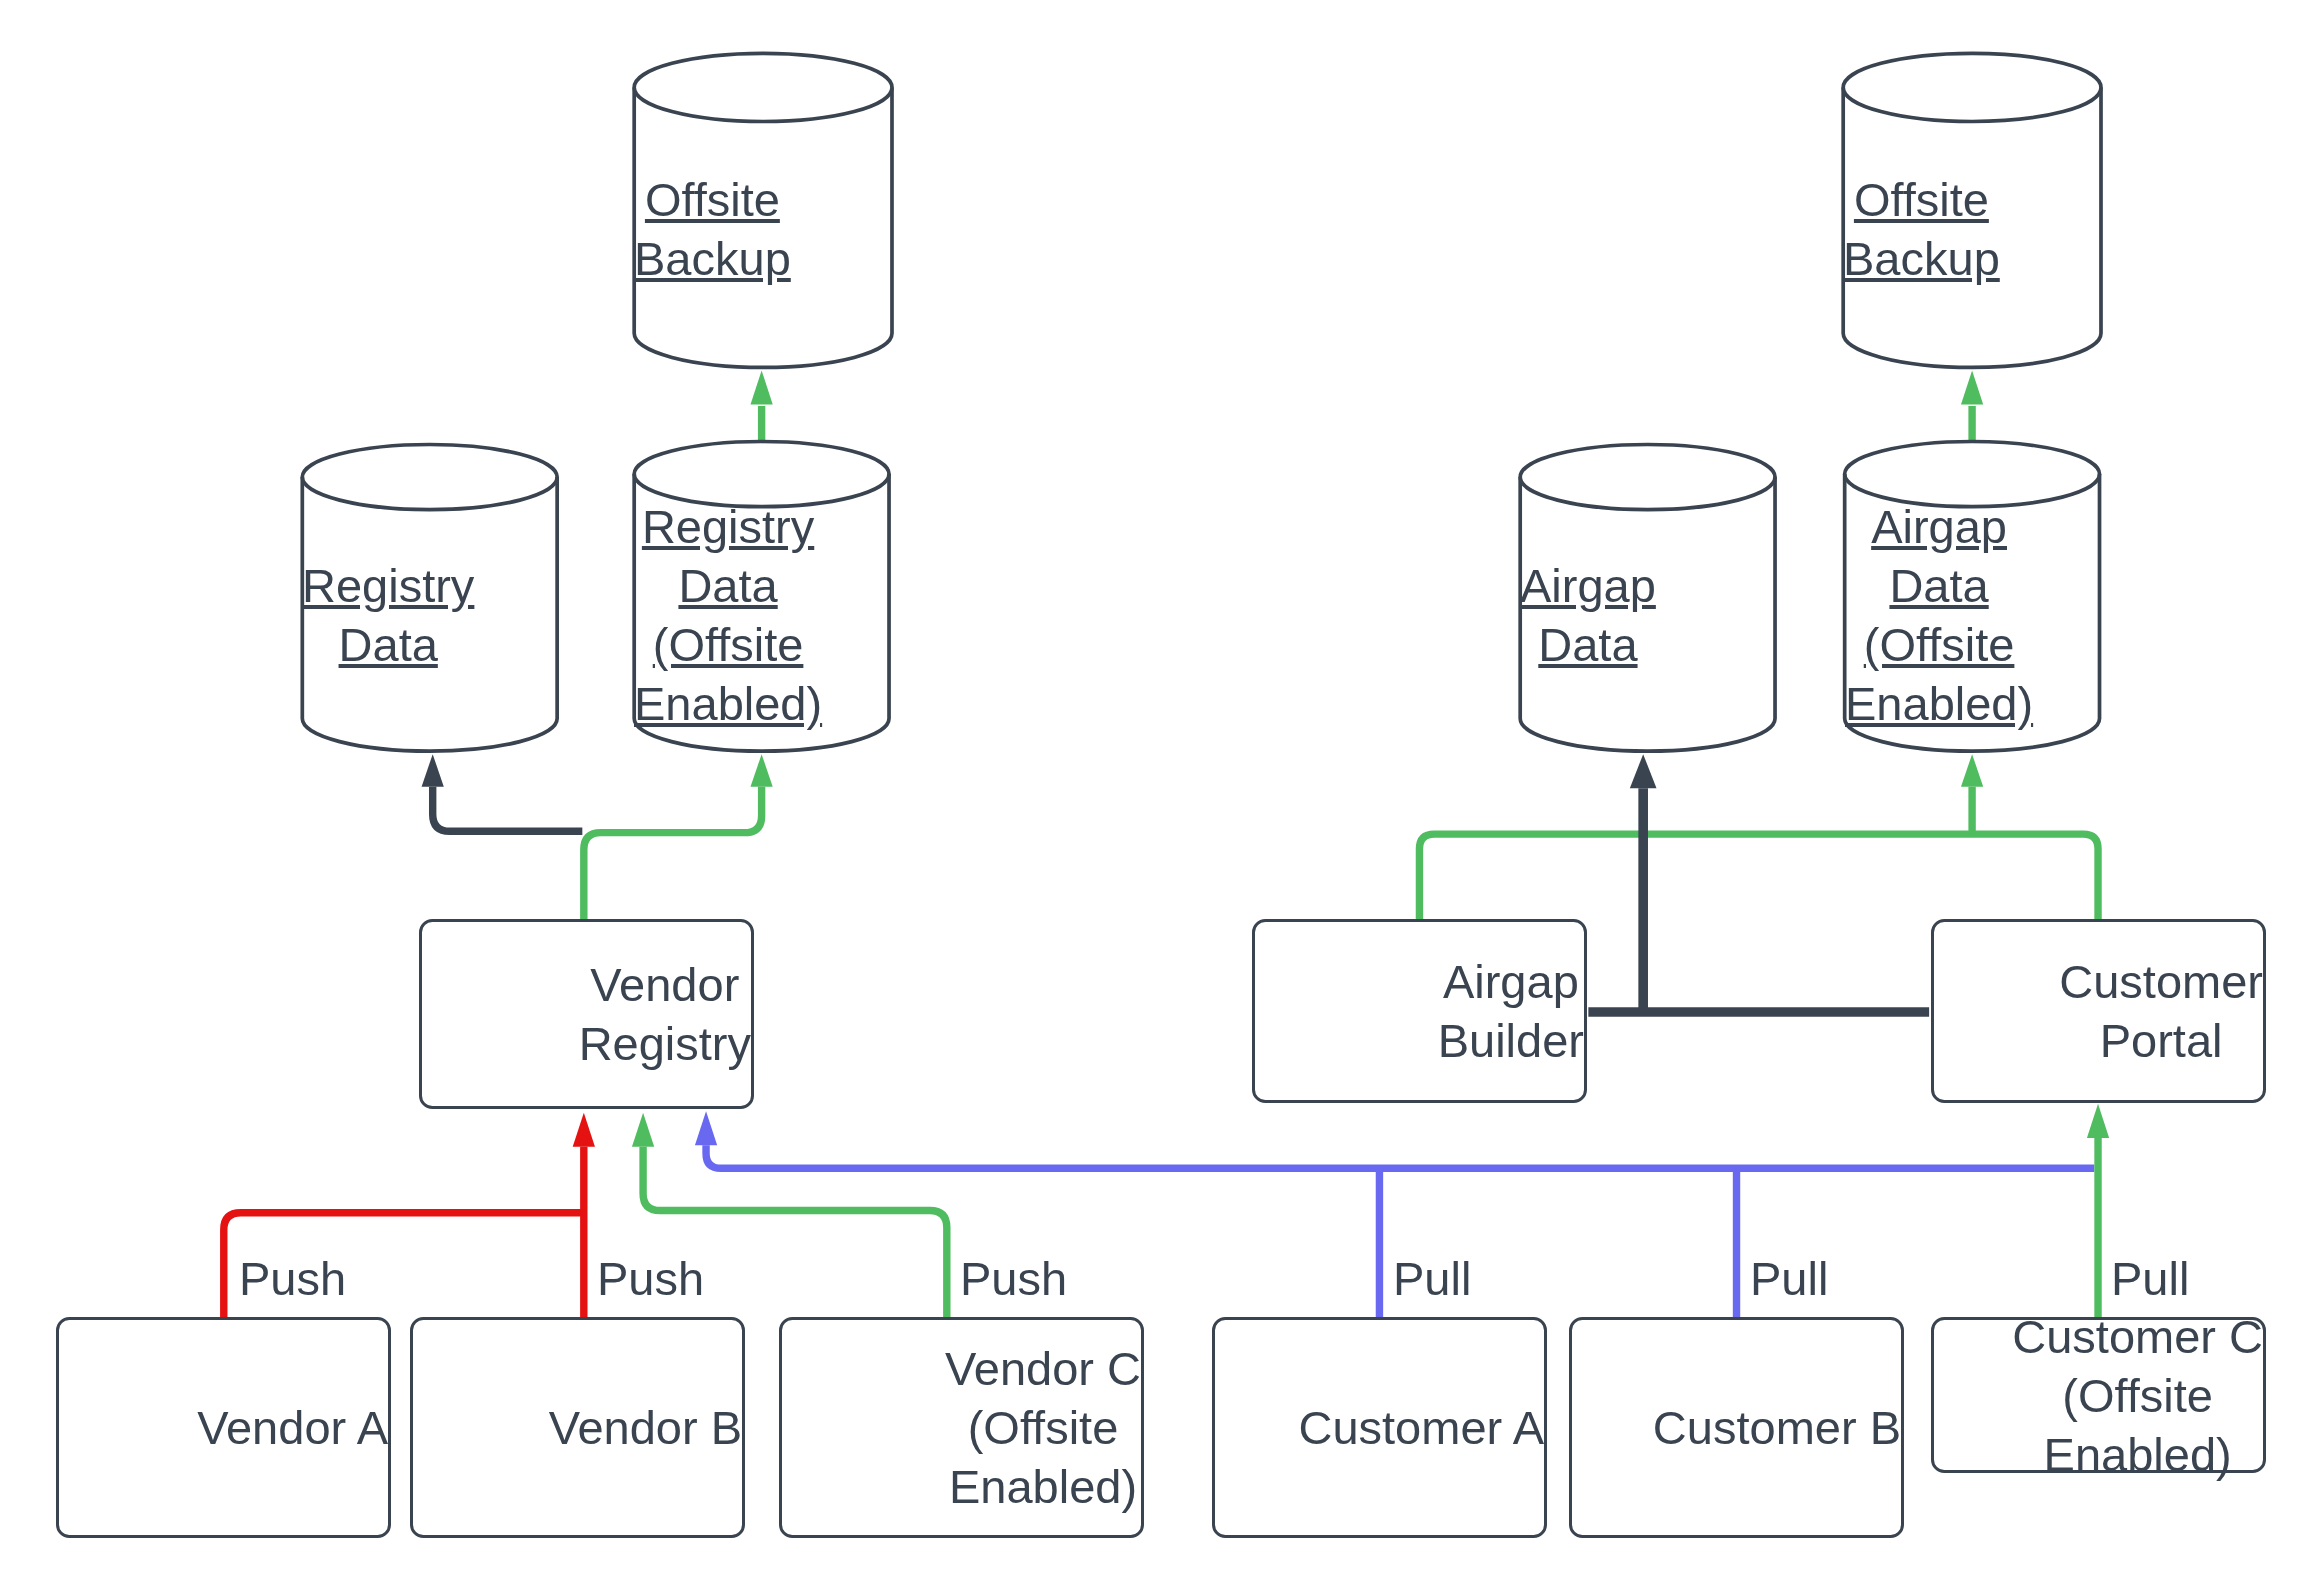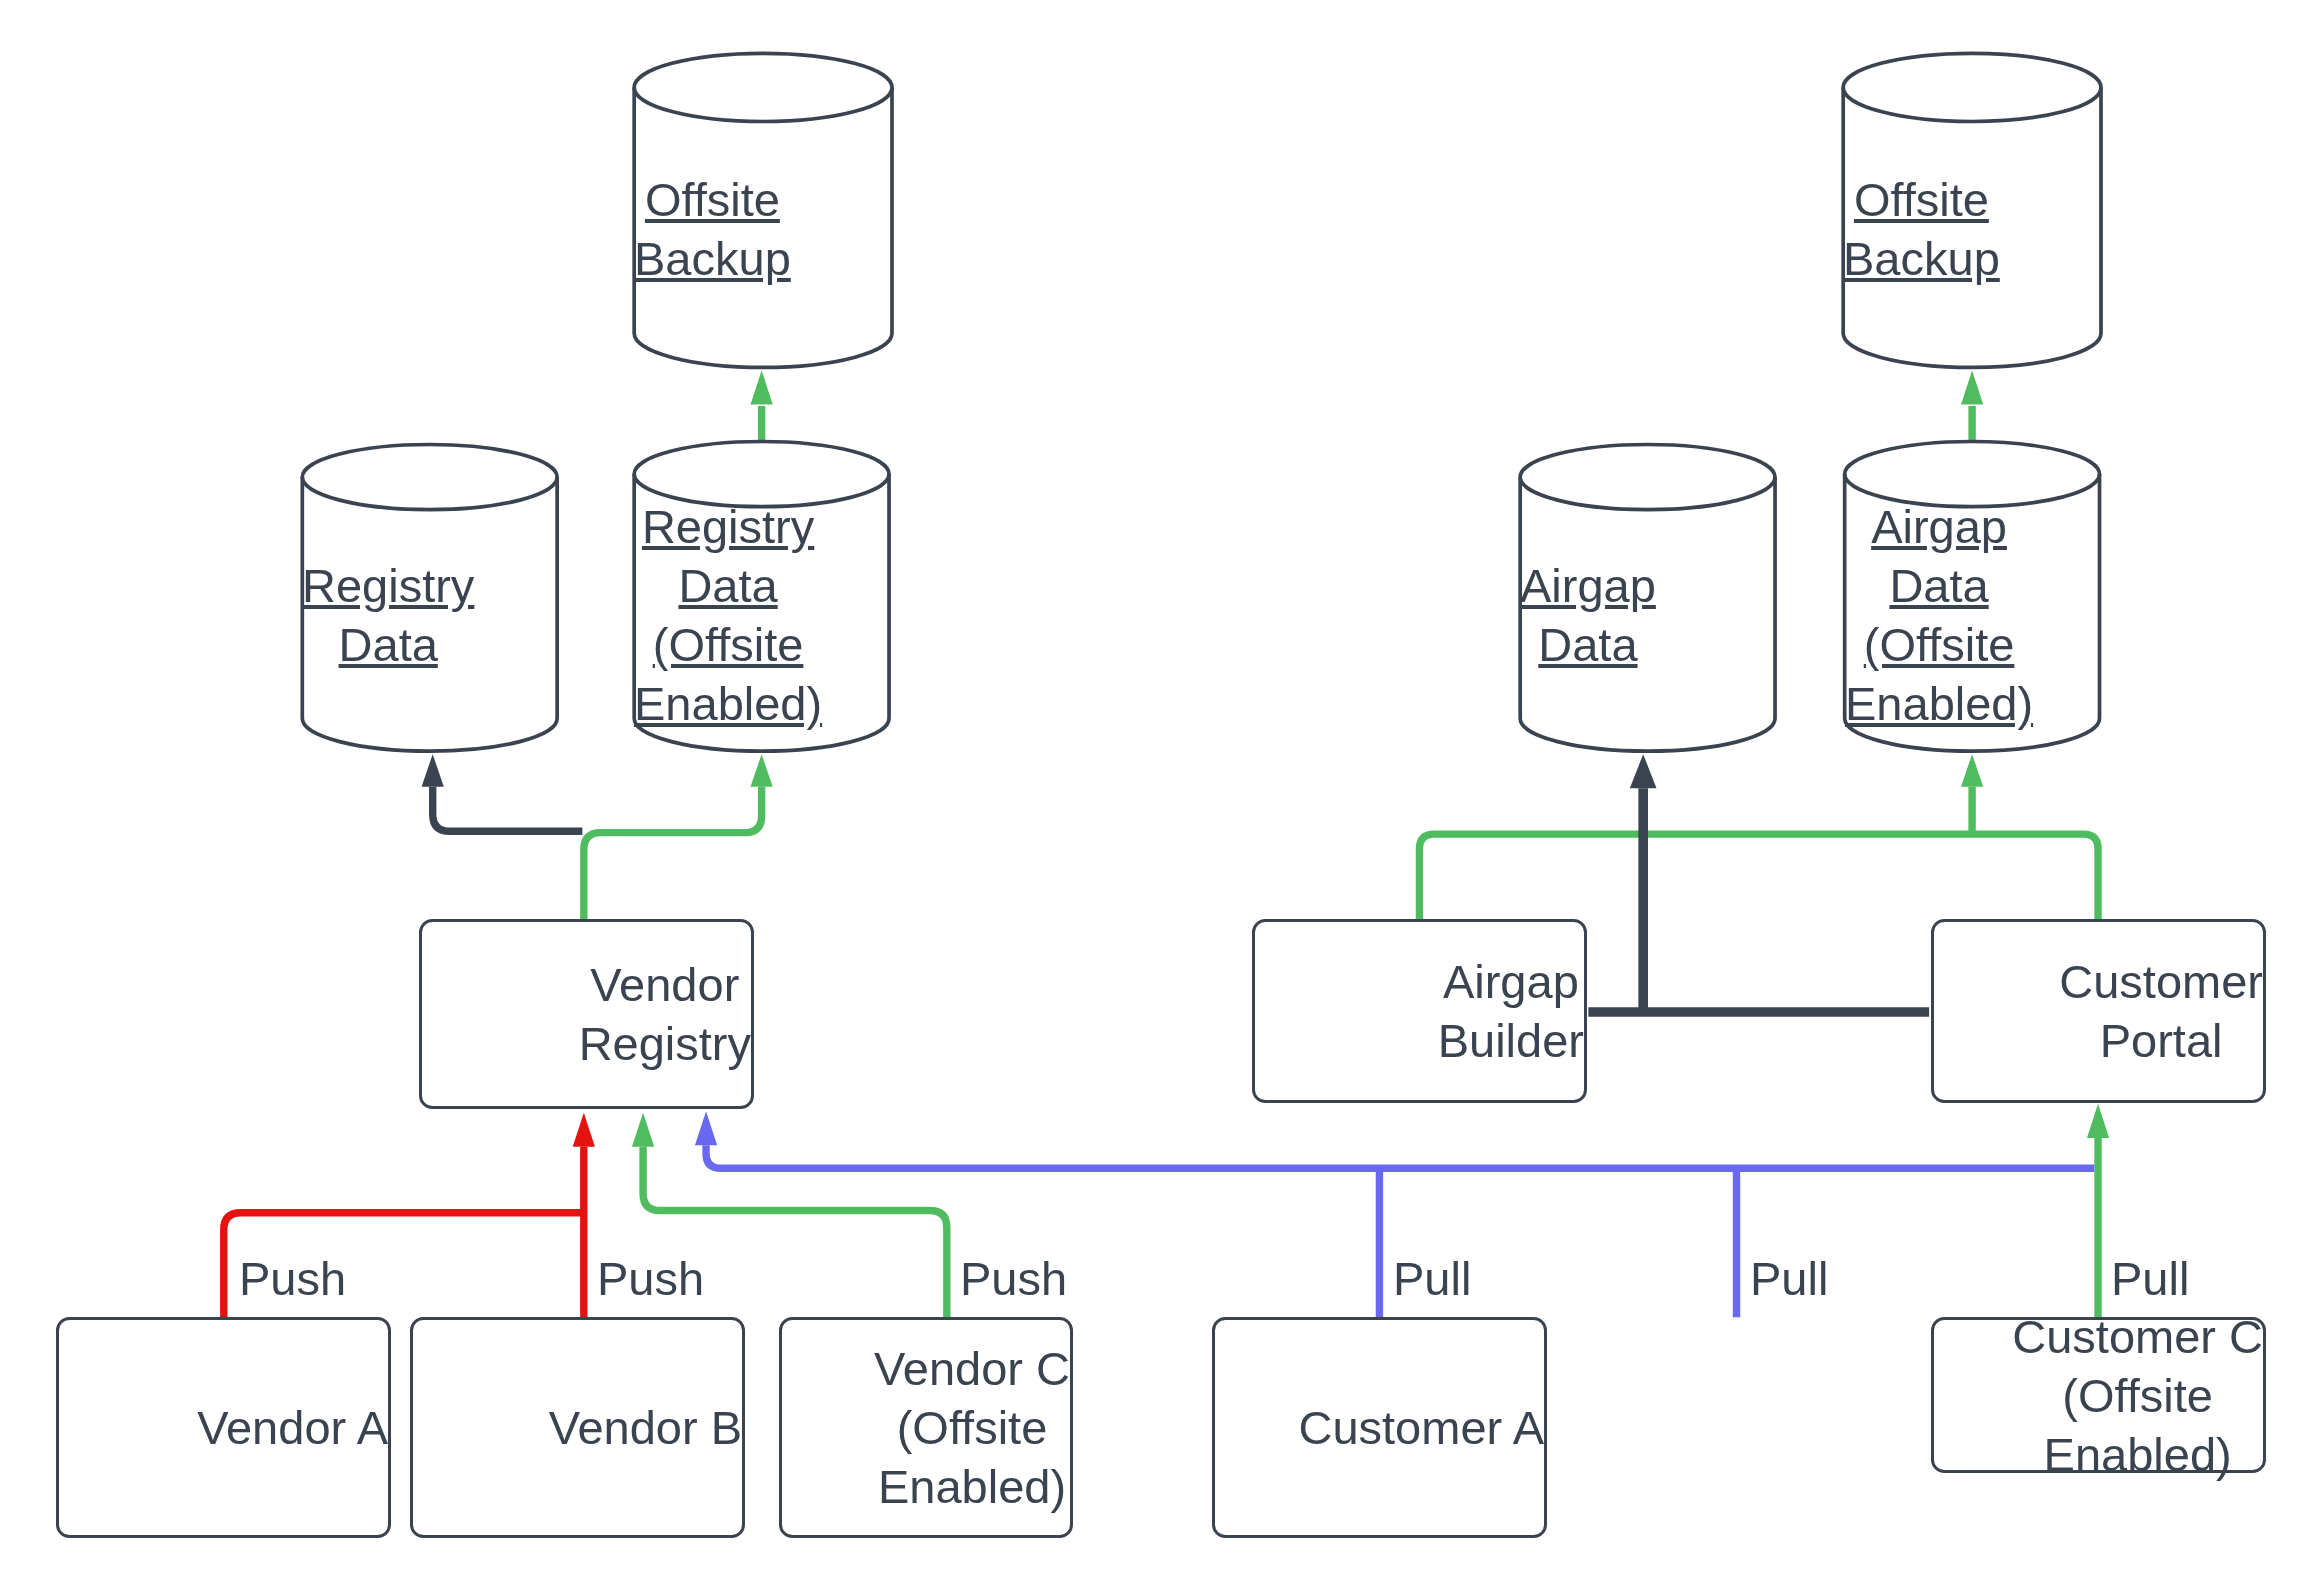--- a/index.html
+++ b/index.html
@@ -171,27 +171,30 @@
     <span>Customer
 Portal</span>
   </div>
 
   <div class="node-box" style="left:56px;top:1317px;width:335px;height:221px">
     <span>Vendor A</span>
   </div>
   <div class="node-box" style="left:410px;top:1317px;width:335px;height:221px">
     <span>Vendor B</span>
   </div>
-  <div class="node-box" style="left:779px;top:1317px;width:294px;height:221px">
+  <div class="node-box" style="left:779px;top:1317px;width:365px;height:221px">
     <span>Vendor C
 (Offsite
 Enabled)</span>
   </div>
   <div class="node-box" style="left:1212px;top:1317px;width:335px;height:221px">
     <span>Customer A</span>
+  </div>
+  <div class="node-box" style="left:1569px;top:1317px;width:335px;height:221px">
+    <span>Customer B</span>
   </div>
   <div class="node-box" style="left:1931px;top:1317px;width:335px;height:156px">
     <span>Customer C
 (Offsite
 Enabled)</span>
   </div>
 
   <div class="edge-label" style="left:239px;top:1249px">Push</div>
   <div class="edge-label" style="left:597px;top:1249px">Push</div>
   <div class="edge-label" style="left:960px;top:1249px">Push</div>

